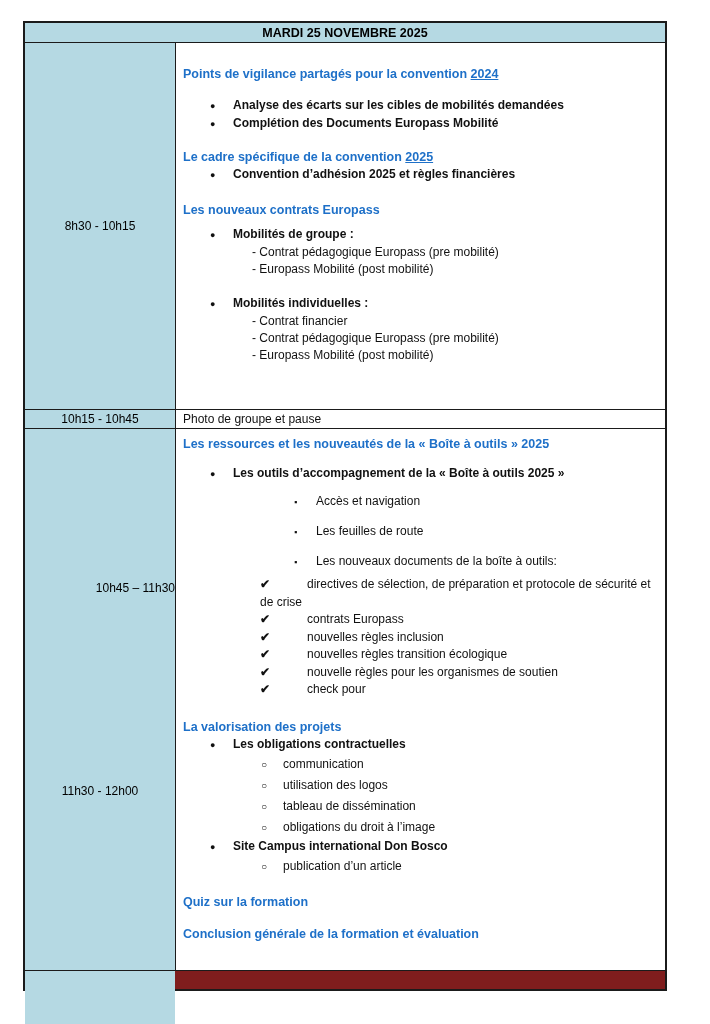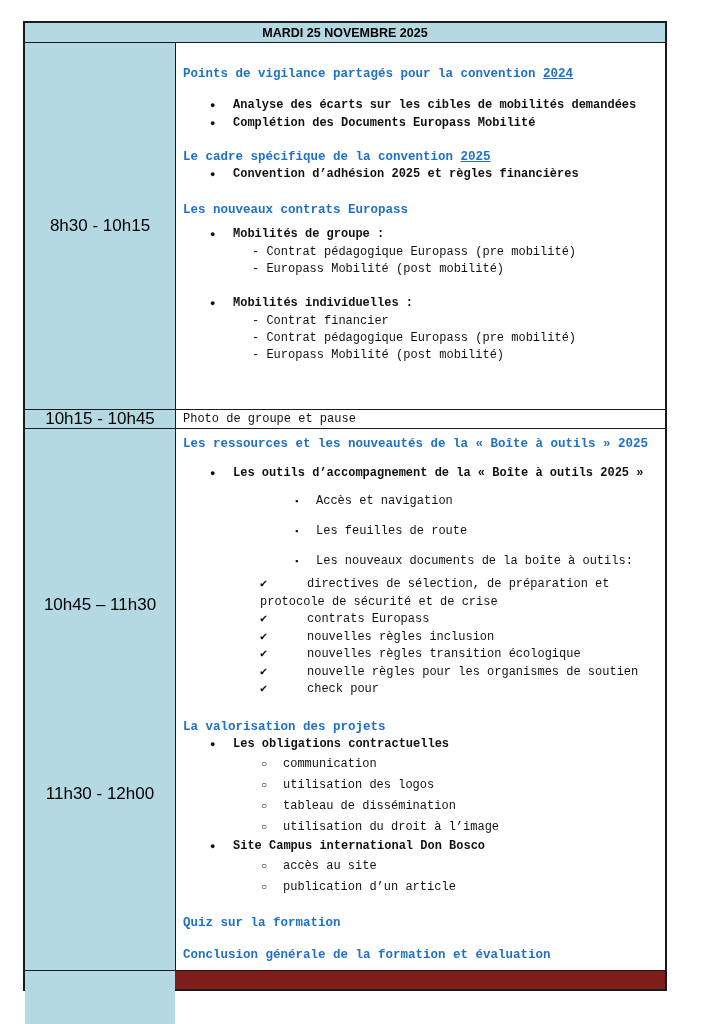--- a/index.html
+++ b/index.html
@@ -14,36 +14,36 @@
   }
   .hrow{
     height:19px;background:var(--cellblue);
     display:flex;align-items:center;justify-content:center;
     font-weight:bold;font-size:12.5px;color:#000;
   }
   .row{display:flex;border-top:1px solid #1b1b1b;box-sizing:border-box;}
   .timecell{
     width:150px;flex:0 0 150px;background:var(--cellblue);
     display:flex;align-items:center;justify-content:center;
-    font-size:17px;color:#000;position:relative;box-sizing:border-box;
+    font-size:12px;color:#000;position:relative;box-sizing:border-box;
   }
   .content{
     flex:1;border-left:1px solid #1b1b1b;box-sizing:border-box;
-    overflow:hidden;background:#fff;font-family:Liberation Mono, monospace;
+    overflow:hidden;background:#fff;
   }
   .r1 .content{padding-top:23px;}
   .r3 .content{padding-top:7px;}
   .row.simple-row{height:19px;}
   .row.simple-row .content{display:flex;align-items:center;}
   .simple-text{font-size:12px;padding-left:7px;white-space:nowrap;}
   .r1{height:367px;}
   .r3{height:542px;}
   .r4{height:21px;flex-direction:column;}
   .t1,.t2{position:absolute;left:0;width:100%;text-align:center;}
-  .t1{top:166px;}
+  .t1{top:152px;text-align:right;}
   .t2{top:355px;}
   
   .blk{font-size:12px;line-height:17px;color:#111;}
   .blk .tx{white-space:pre-wrap;}
   .h{color:var(--headblue);font-weight:bold;font-size:12.5px;padding-left:7px;}
   .h .un{text-decoration:underline;}
   .b1{font-weight:bold;padding-left:34px;}
   .b2{padding-left:118px;}
   .dash{padding-left:76px;}
   .check{padding-left:84px;line-height:17.5px;}
@@ -120,23 +120,22 @@
         <div class="blk check"><span class="mk">✔</span><span class="tx">nouvelles règles inclusion</span></div>
         <div class="blk check"><span class="mk">✔</span><span class="tx">nouvelles règles transition écologique</span></div>
         <div class="blk check"><span class="mk">✔</span><span class="tx">nouvelle règles pour les organismes de soutien</span></div>
         <div class="blk check"><span class="mk">✔</span><span class="tx">check pour</span></div>
         <div class="sp" style="height: 20px;"></div>
         <div class="blk h"><span class="tx">La valorisation des projets</span></div>
         <div class="blk b1"><span class="mk">●</span><span class="tx">Les obligations contractuelles</span></div>
         <div class="blk circle"><span class="mk">○</span><span class="tx">communication</span></div>
         <div class="blk circle"><span class="mk">○</span><span class="tx">utilisation des logos</span></div>
         <div class="blk circle"><span class="mk">○</span><span class="tx">tableau de dissémination</span></div>
-        <div class="blk circle"><span class="mk">○</span><span class="tx">utilisation du droit à l’image</span></div>
+        <div class="blk circle"><span class="mk">○</span><span class="tx">obligations du droit à l’image</span></div>
         <div class="blk b1"><span class="mk">●</span><span class="tx">Site Campus international Don Bosco</span></div>
-        <div class="blk circle"><span class="mk">○</span><span class="tx">accès au site</span></div>
         <div class="blk circle"><span class="mk">○</span><span class="tx">publication d’un article</span></div>
         <div class="sp" style="height: 17px;"></div>
         <div class="blk h"><span class="tx">Quiz sur la formation</span></div>
         <div class="sp" style="height: 15px;"></div>
         <div class="blk h"><span class="tx">Conclusion générale de la formation et évaluation</span></div>
       </div>
   </div>
 
   <div class="row simple-row r4">
     <div class="timecell">

